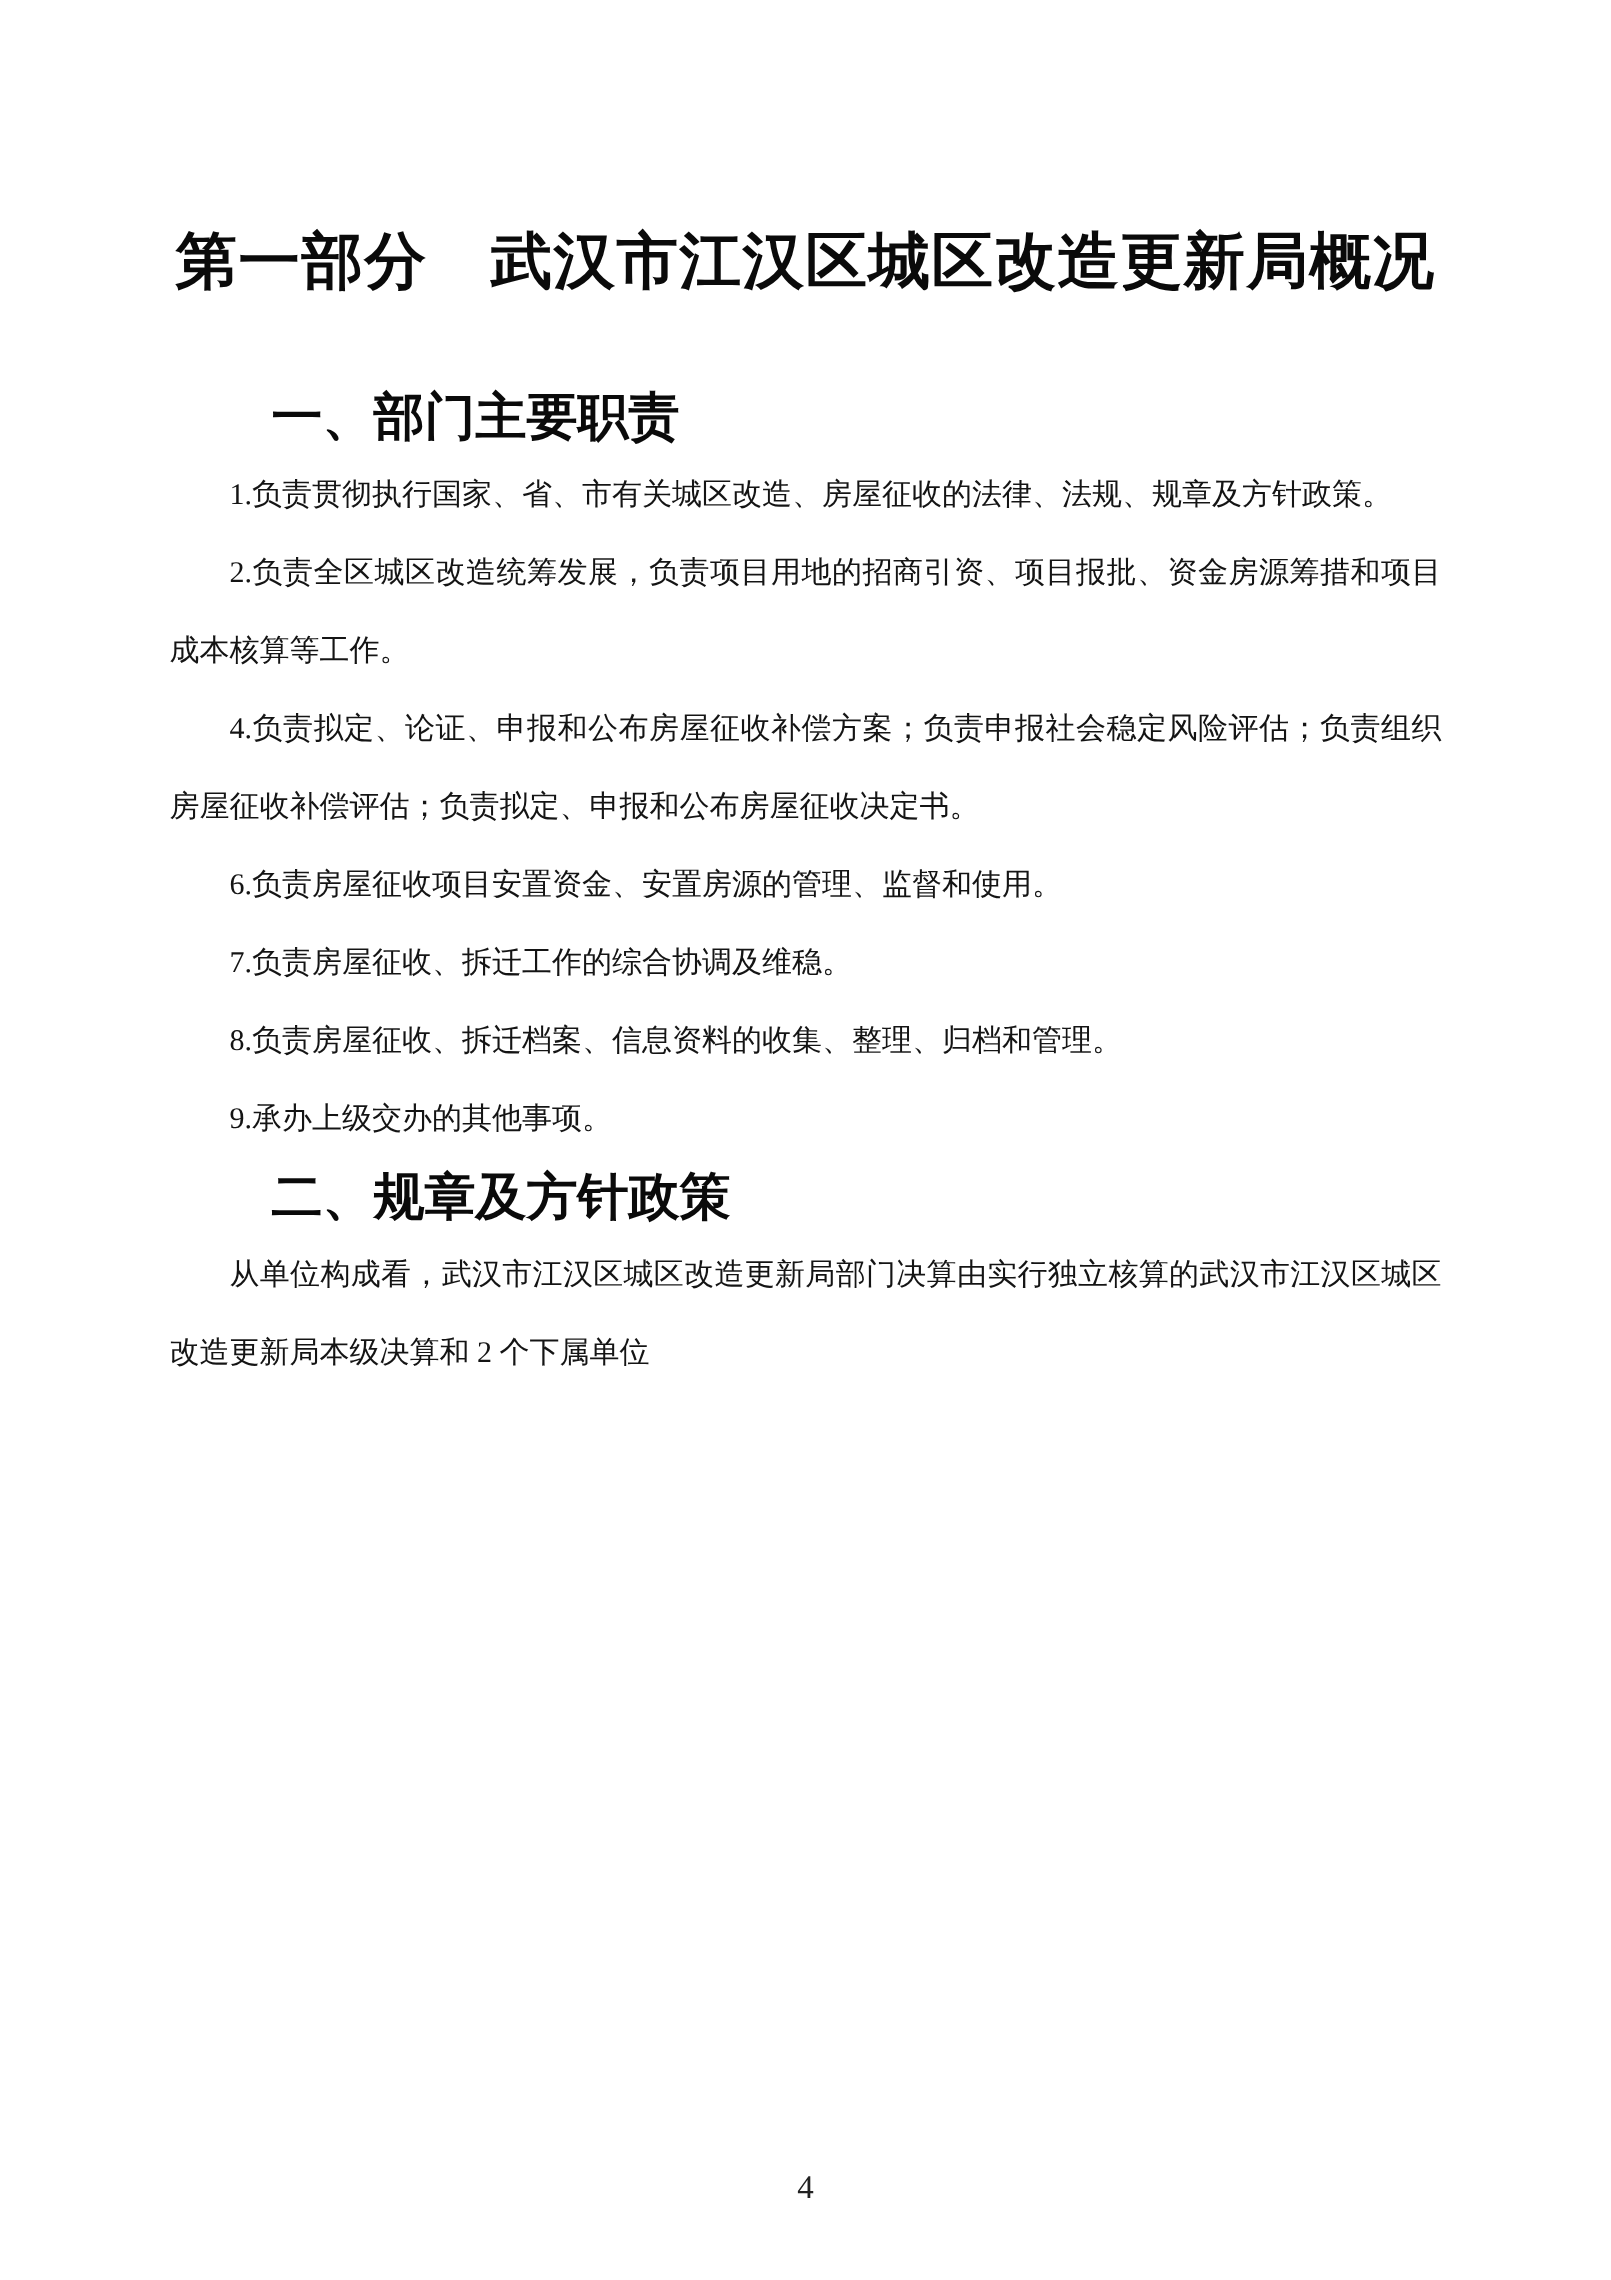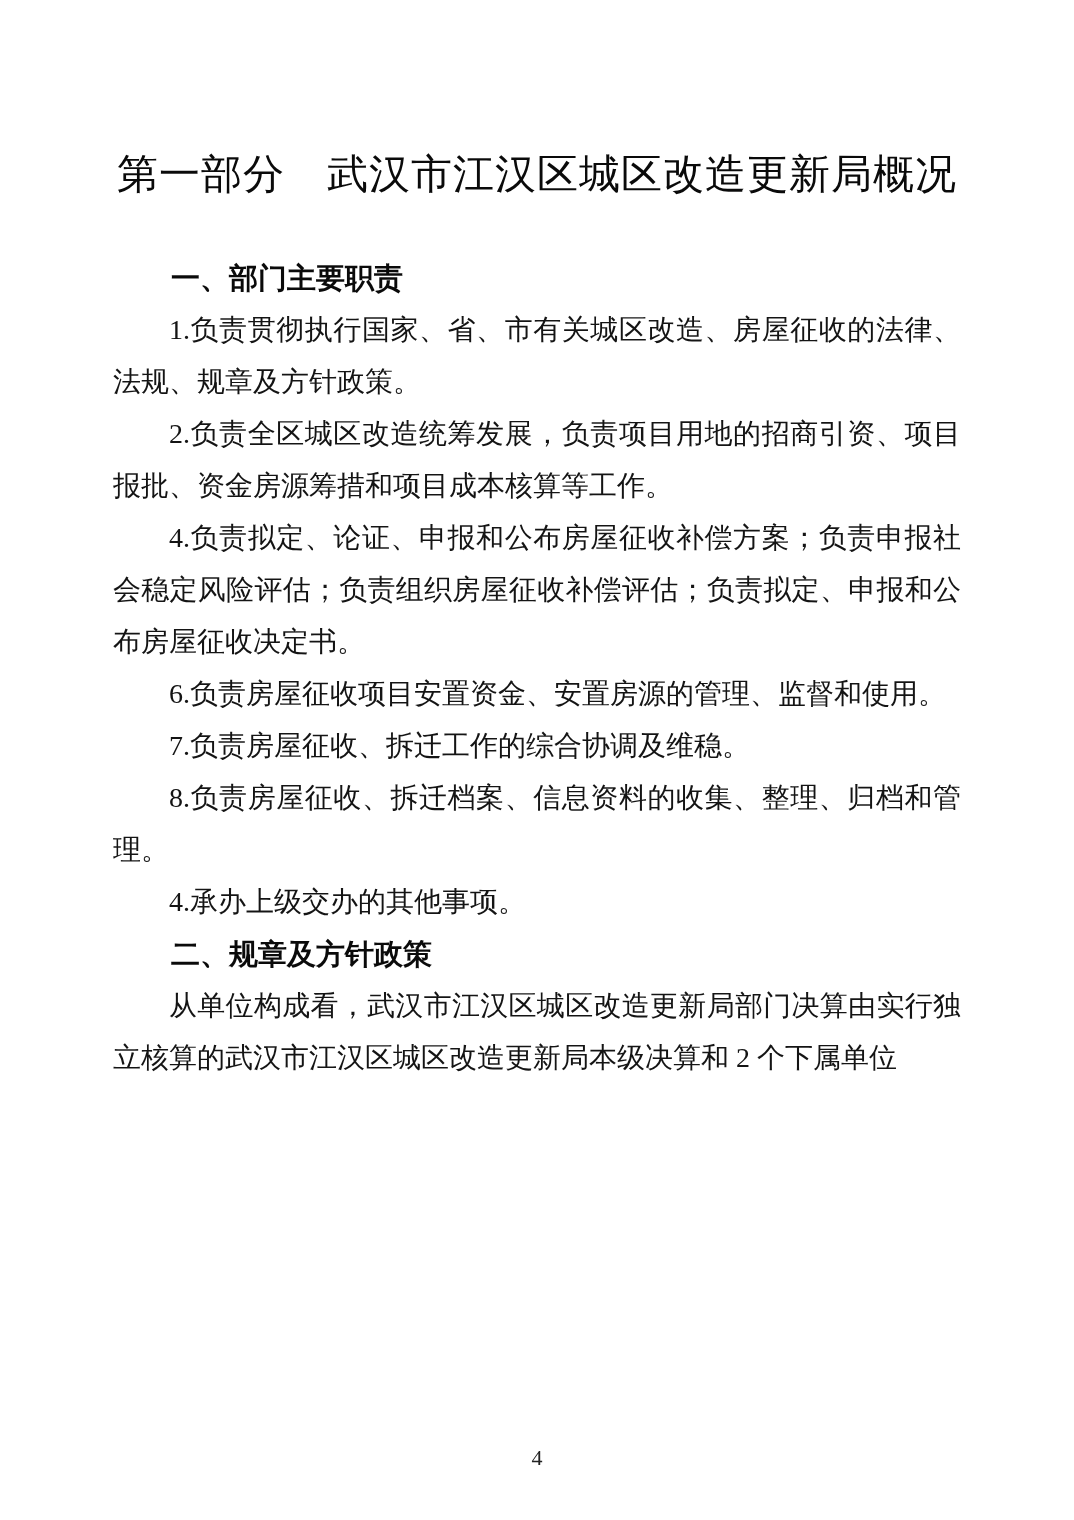--- a/index.html
+++ b/index.html
@@ -16,40 +16,40 @@
     font-family: "Liberation Serif", "DejaVu Serif", serif;
     overflow: hidden;
     box-sizing: border-box;
   }
   .content {
     padding: 150px 113px 0 113px;
   }
   .doc-title {
     margin: 0 0 54px 0;
     font-family: "Liberation Sans", "DejaVu Sans", sans-serif;
-    font-weight: normal;
+    font-weight: bold;
     font-size: 41px;
     line-height: 48px;
     text-align: center;
     letter-spacing: 1px;
     white-space: nowrap;
     color: #0a0a0a;
   }
   .section-heading {
     margin: 0;
     font-family: "Liberation Sans", "DejaVu Sans", sans-serif;
     font-weight: bold;
-    font-size: 29px;
+    font-size: 34px;
     line-height: 52px;
     text-indent: 2em;
     color: #0a0a0a;
   }
   .body-para {
     margin: 0;
-    font-size: 28px;
+    font-size: 20px;
     line-height: 52px;
     text-indent: 2em;
     text-align: justify;
     color: #141414;
   }
   .page-number {
     position: absolute;
     left: 0;
     right: 0;
     bottom: 50px;
@@ -68,21 +68,21 @@
     <h1 class="doc-title">第一部分　武汉市江汉区城区改造更新局概况</h1>
 
     <h2 class="section-heading">一、部门主要职责</h2>
 
     <p class="body-para">1.负责贯彻执行国家、省、市有关城区改造、房屋征收的法律、法规、规章及方针政策。</p>
     <p class="body-para">2.负责全区城区改造统筹发展，负责项目用地的招商引资、项目报批、资金房源筹措和项目成本核算等工作。</p>
     <p class="body-para">4.负责拟定、论证、申报和公布房屋征收补偿方案；负责申报社会稳定风险评估；负责组织房屋征收补偿评估；负责拟定、申报和公布房屋征收决定书。</p>
     <p class="body-para">6.负责房屋征收项目安置资金、安置房源的管理、监督和使用。</p>
     <p class="body-para">7.负责房屋征收、拆迁工作的综合协调及维稳。</p>
     <p class="body-para">8.负责房屋征收、拆迁档案、信息资料的收集、整理、归档和管理。</p>
-    <p class="body-para">4.承办上级交办的其他事项。</p>
+    <p class="body-para">9.承办上级交办的其他事项。</p>
 
     <h2 class="section-heading">二、规章及方针政策</h2>
 
     <p class="body-para">从单位构成看，武汉市江汉区城区改造更新局部门决算由实行独立核算的武汉市江汉区城区改造更新局本级决算和 2 个下属单位</p>
 
   </div>
 
   <div class="page-number">4</div>
 </div>
 

